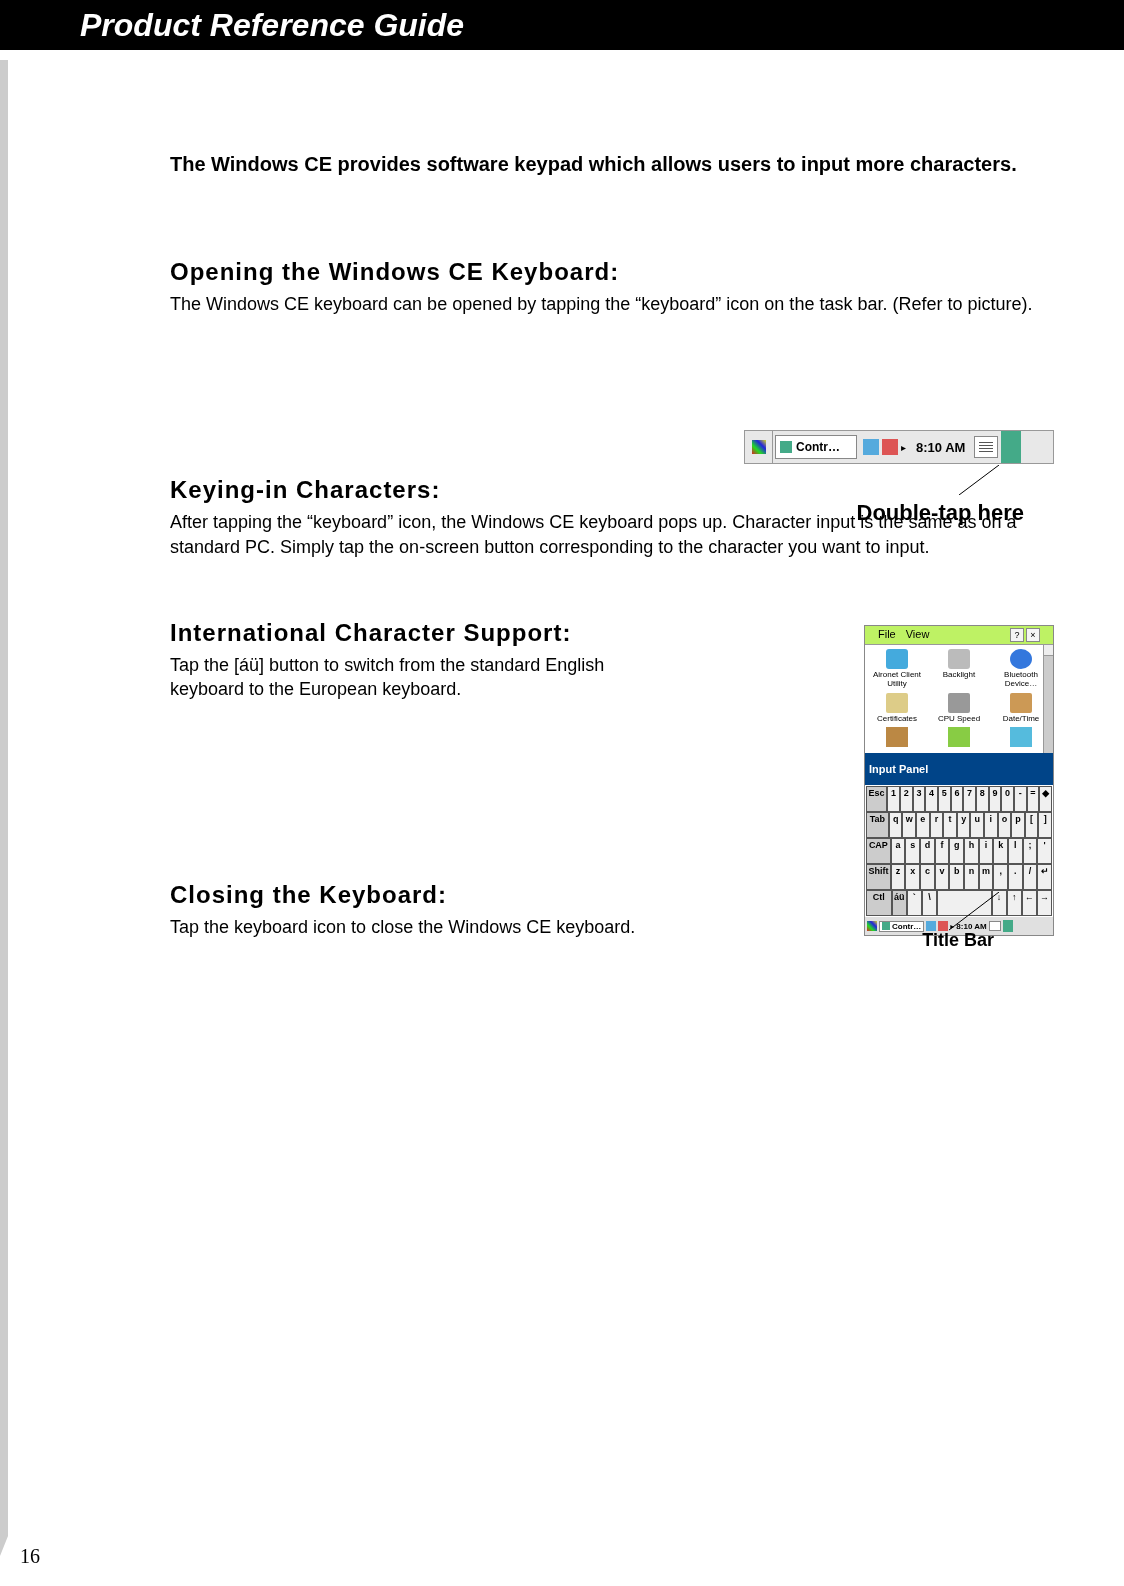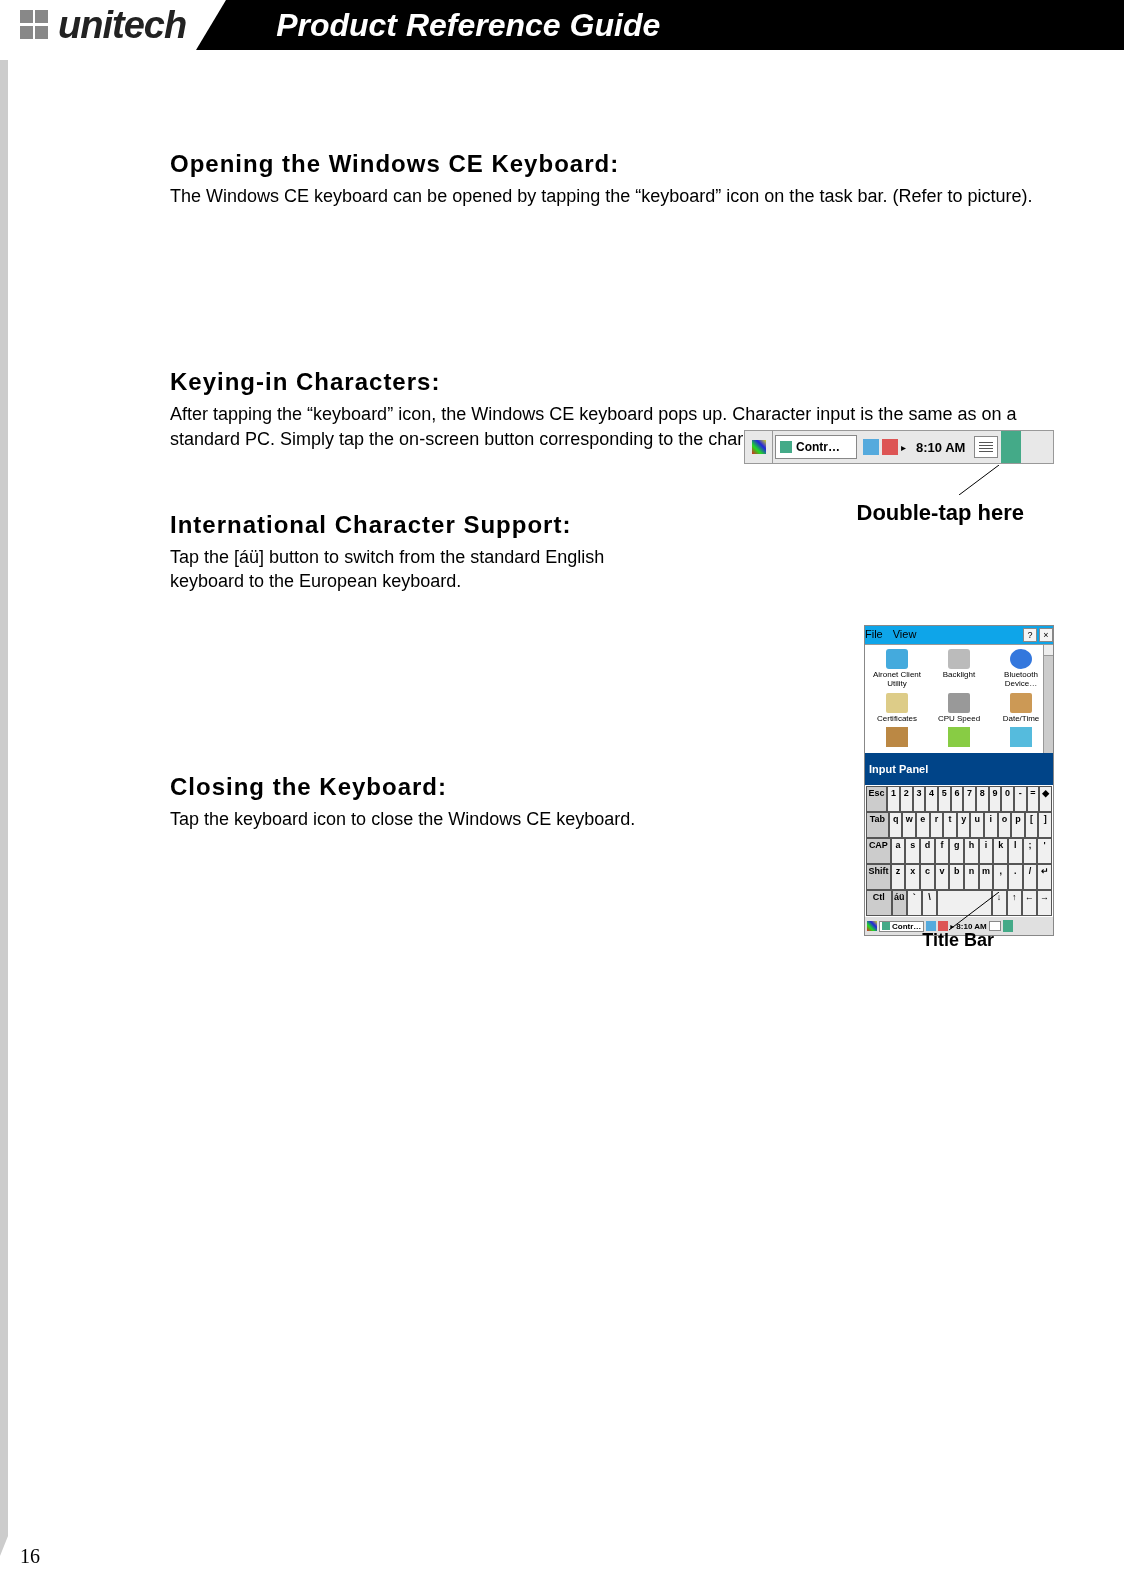--- a/index.html
+++ b/index.html
@@ -176,25 +176,25 @@
   .keyboard-panel {
     position: absolute;
     right: 0;
     top: 475px;
     width: 190px;
     border: 1px solid #888;
     background: #ddd;
     font-size: 10px;
   }
   .kp-menu {
-    background: #0ea5e9;
+    background: #bef264;
     border-bottom: 1px solid #999;
     display: flex;
     justify-content: space-between;
-    padding: 2px 0;
+    padding: 2px 13px;
     font-size: 11px;
   }
   .kp-menu-left { display: flex; gap: 10px; }
   .kp-menu-right { display: flex; gap: 2px; }
   .kp-menu-right span {
     width: 14px; height: 14px;
     border: 1px solid #888;
     background: #f5f5f5;
     display: flex; align-items: center; justify-content: center;
     font-size: 9px;
@@ -329,35 +329,27 @@
     border-right: 8px solid transparent;
     width: 0;
   }
 </style>
 </head>
 <body>
 
 <div class="side-bar"></div>
 
 <div class="header-bar">
-  <div class="logo-area">
-    <div class="logo-icon">
-        <span></span>
-        <span></span>
-        <span></span>
-        <span></span>
-      </div>
-    <div class="logo-text">unitech</div>
-  </div>
   <div class="header-title">Product Reference Guide</div>
 </div>
 
 <div class="content">
 
 
+  <p class="intro">The Windows CE provides software keypad which allows users to input more characters.</p>
 
   <div class="section">
     <div class="section-title">Opening the Windows CE Keyboard:</div>
     <div class="section-body">The Windows CE keyboard can be opened by tapping the “keyboard” icon on the task bar. (Refer to picture).</div>
   </div>
 
   <div class="taskbar-img">
     <div class="tb-start">
         <div class="tb-flag"></div>
       </div>

